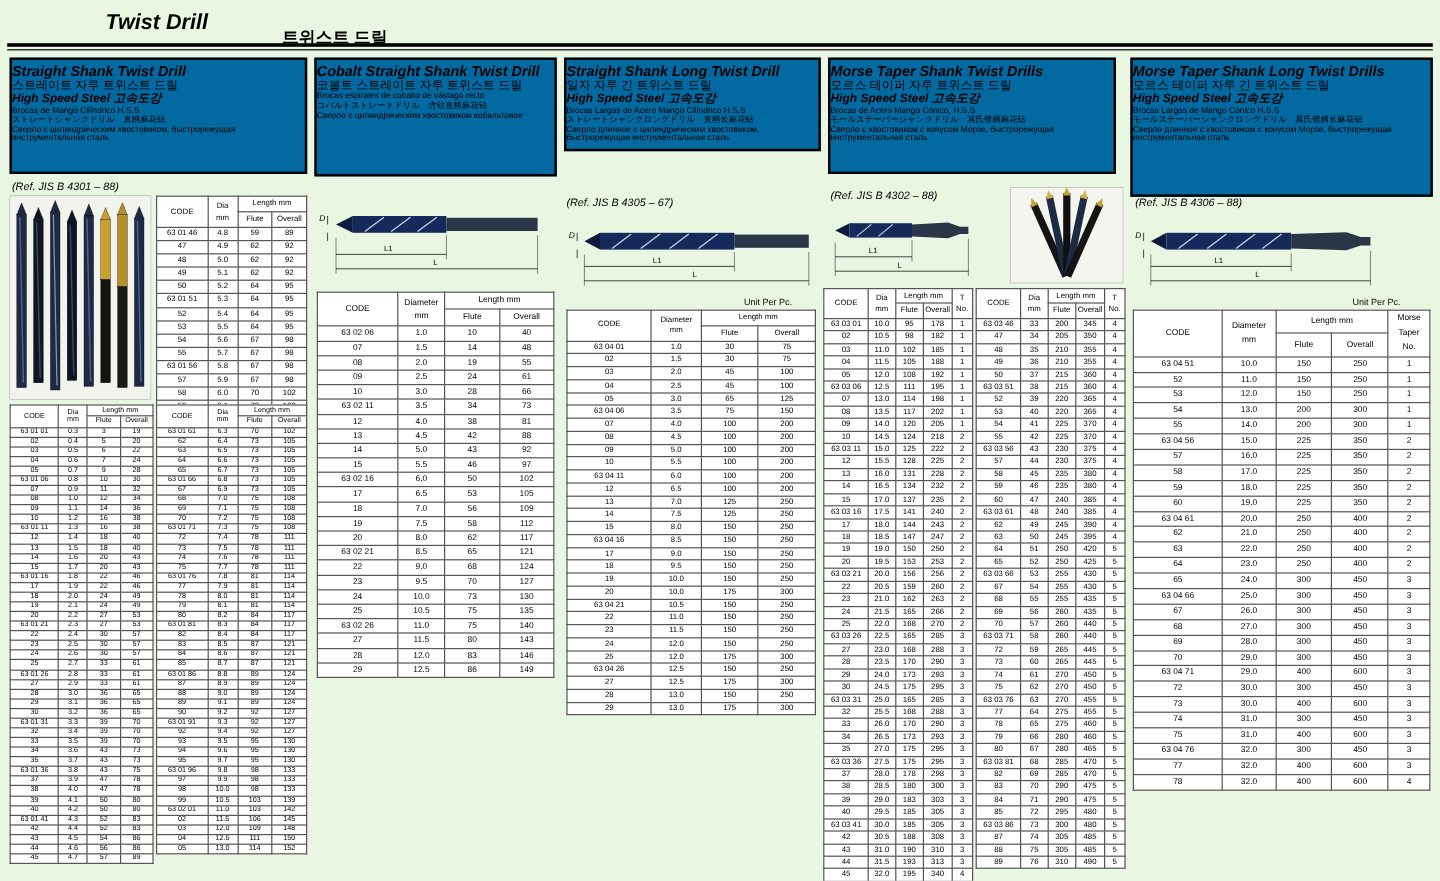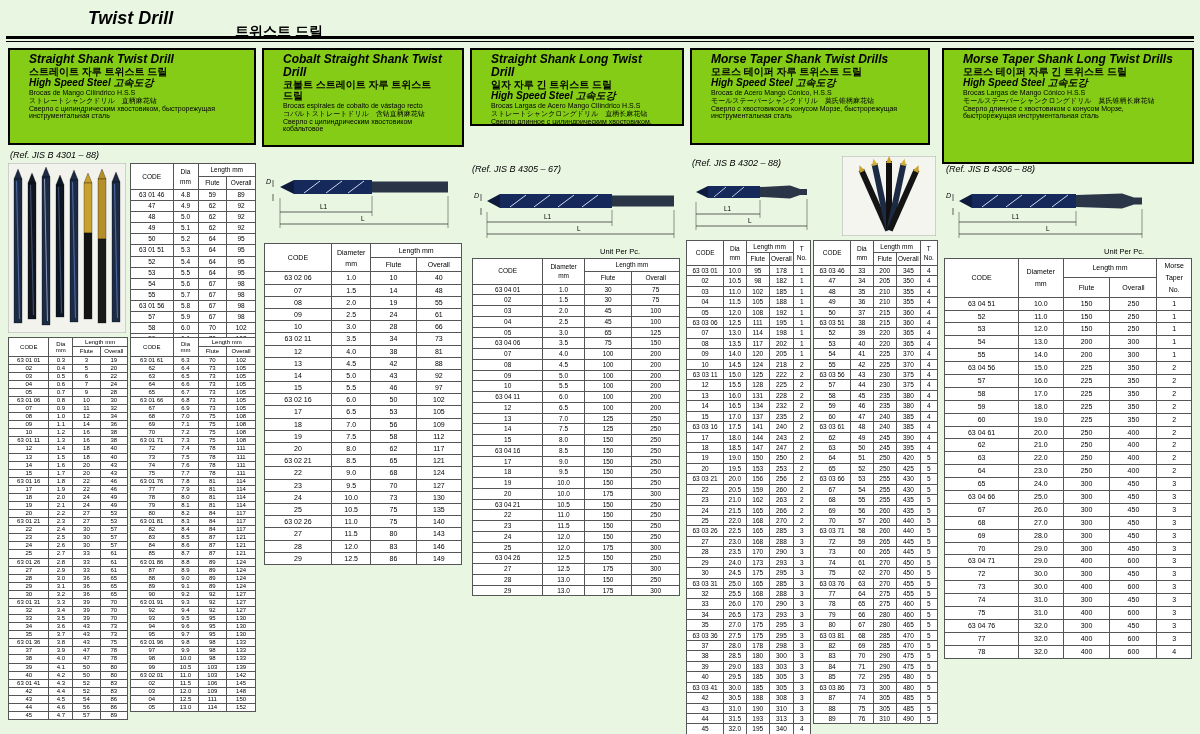--- a/index.html
+++ b/index.html
@@ -4,27 +4,27 @@
 <style>
   *{margin:0;padding:0;box-sizing:border-box}
   html,body{width:1200px;height:734px}
   body{background:#e9f6e2;font-family:"Liberation Sans",sans-serif;position:relative;overflow:hidden;color:#000}
   .abs{position:absolute}
   .page-title-en{position:absolute;left:88px;top:8px;font-size:18px;font-weight:bold;font-style:italic}
   .page-title-ko{position:absolute;left:235px;top:23px;font-size:14px;font-weight:bold}
   .rule{position:absolute;left:6px;width:1188px;background:#000}
   .rule-thick{top:36px;height:2.5px}
   .rule-thin{top:41px;height:1px}
-  .hdrbox{position:absolute;top:48px;background:#84cc16;border:2px solid #000;padding:3px 19px;overflow:hidden}
+  .hdrbox{position:absolute;top:48px;background:#0369a1;border:2px solid #000;padding:3px 0;overflow:hidden}
   .h-title{font-size:12px;font-weight:bold;font-style:italic;line-height:1.08}
-  .h-ko{font-size:10px;font-weight:bold;line-height:1.15}
+  .h-ko{font-size:10px;font-weight:normal;line-height:1.15}
   .h-steel{font-size:10px;font-weight:bold;font-style:italic;line-height:1.15}
   .h-small{font-size:7px;line-height:1.12}
   .ref{position:absolute;font-weight:normal;font-style:italic;font-size:9px;white-space:nowrap}
-  .unit{position:absolute;font-size:7.5px;text-align:left}
+  .unit{position:absolute;font-size:7.5px;text-align:center}
   table{position:absolute;border-collapse:collapse;background:#fff;table-layout:fixed;border:1.5px solid #000}
   th,td{border:1px solid #555;text-align:center;vertical-align:middle;padding:0 1px;overflow:hidden;white-space:pre-line;font-weight:normal;line-height:1.18}
   thead th{line-height:1.05;padding:1px}
   tr.grp td{border-top:1.6px solid #000}
   .ft6 td,.ft6 th{font-size:6px}
   .ft65t td,.ft65t th{font-size:6.5px;line-height:1.45}
   .ft7 td,.ft7 th{font-size:7px;line-height:1.6}
   .ft7b td,.ft7b th{font-size:7px;line-height:1.7}
   .ft65l td,.ft65l th{font-size:6.5px;line-height:1.5}
   .ft65s td,.ft65s th{font-size:6.5px;line-height:1.55}

